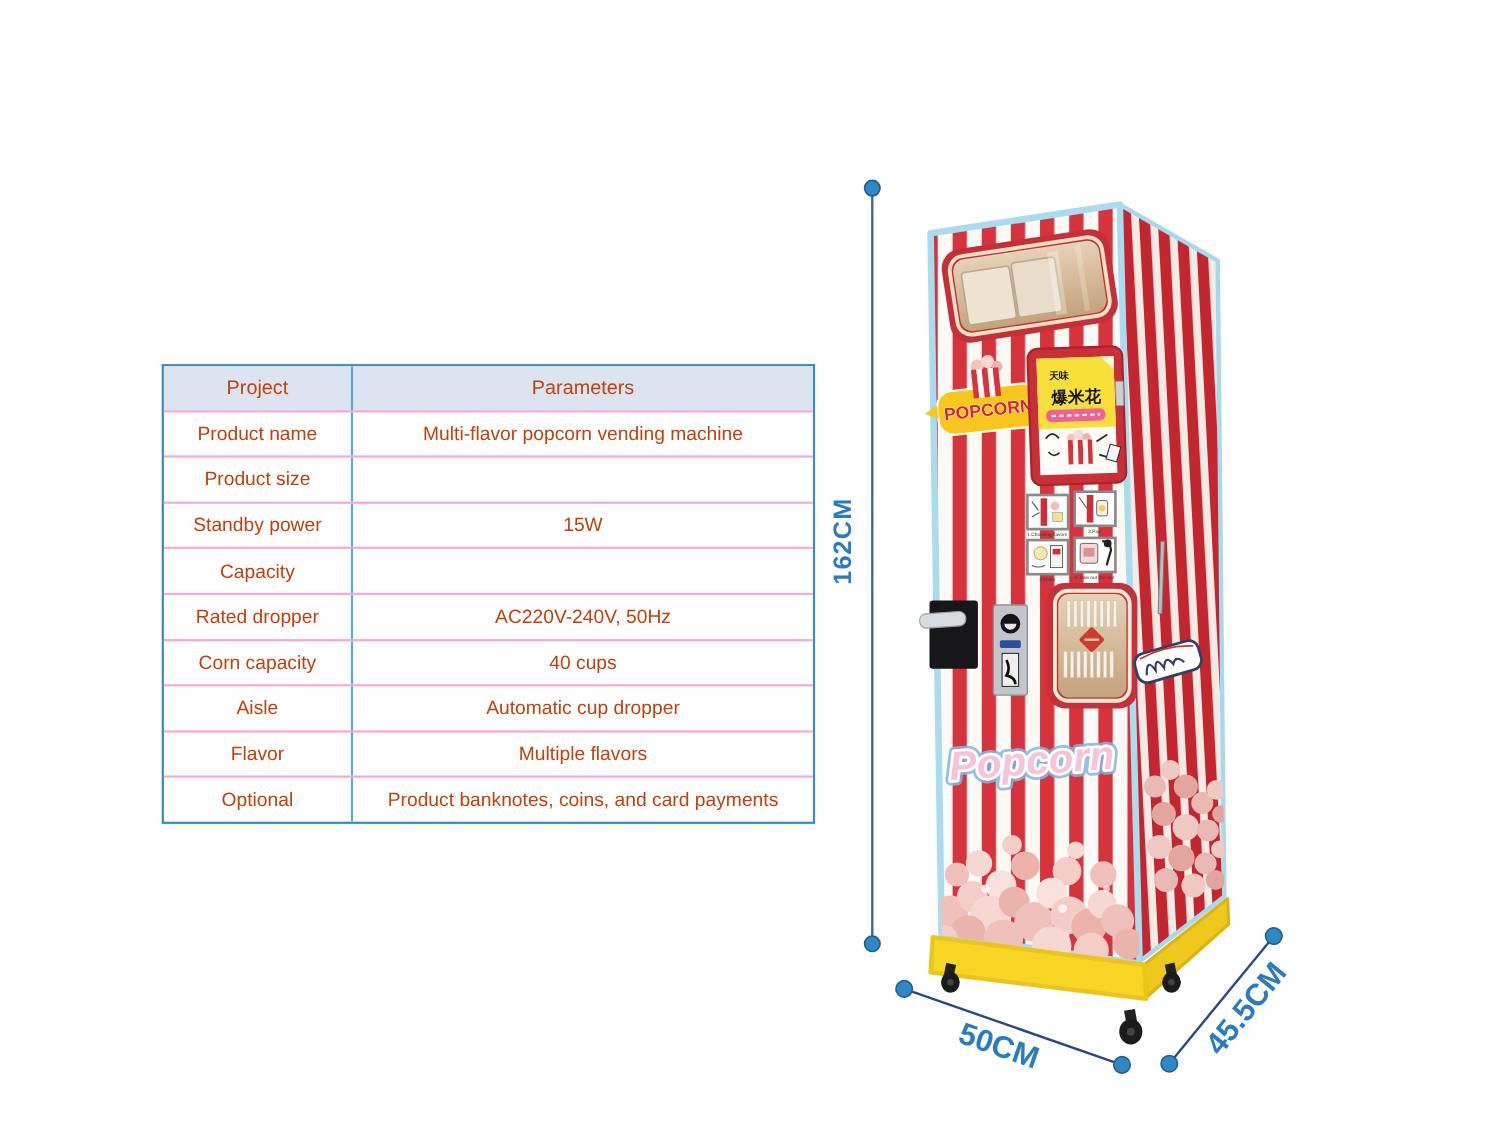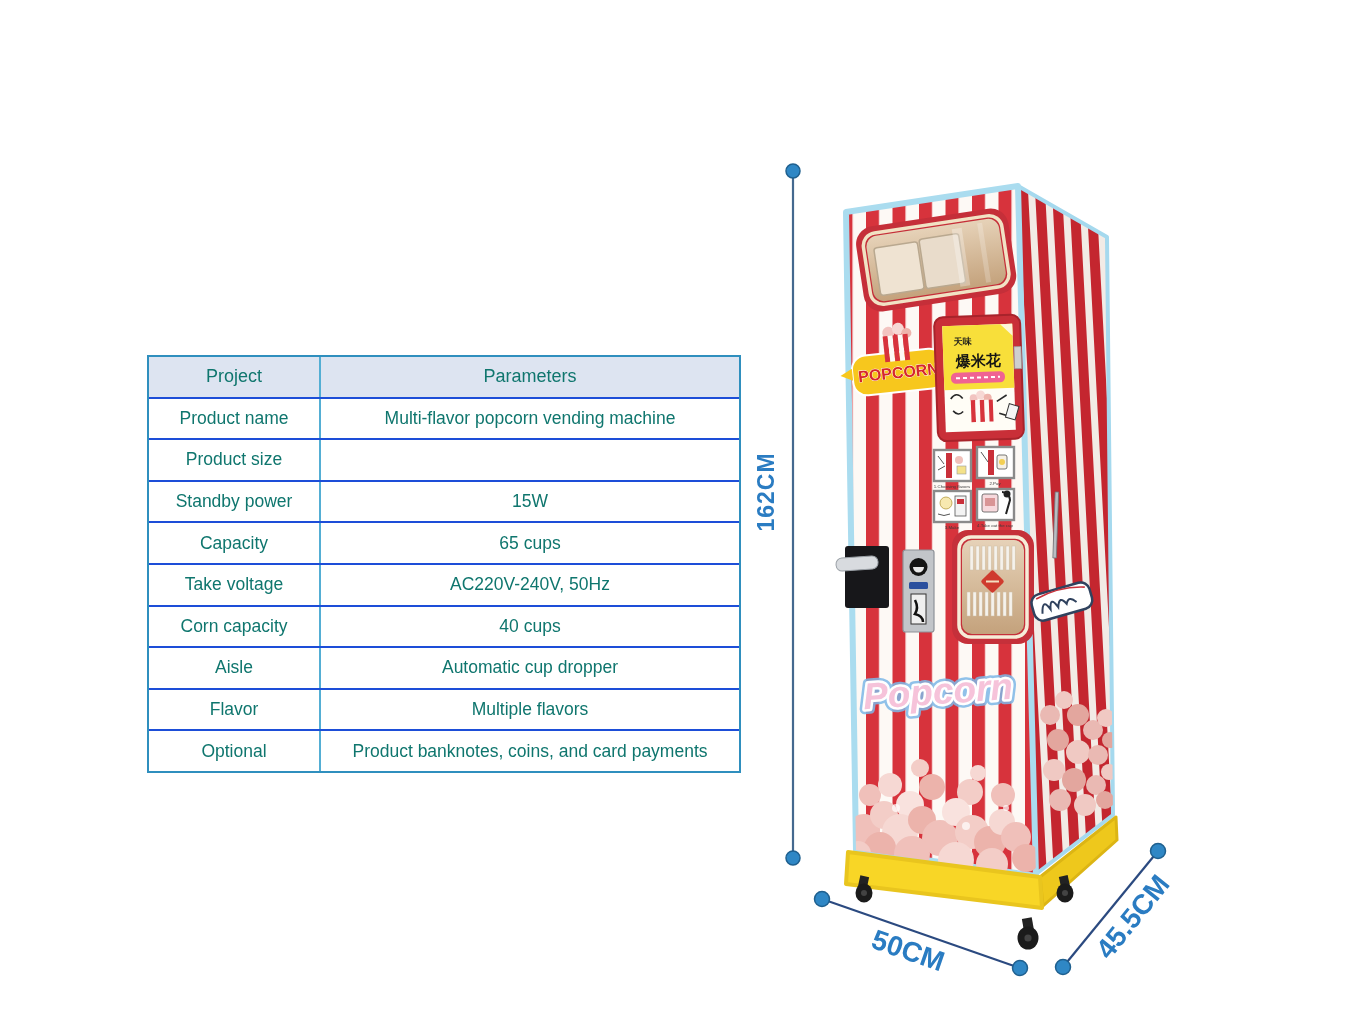--- a/index.html
+++ b/index.html
@@ -1,22 +1,22 @@
 <!DOCTYPE html>
 <html><head>
 <meta charset="utf-8">
 <style>
   html,body{margin:0;padding:0;background:#ffffff;}
   .stage{position:relative;width:1368px;height:1024px;background:#ffffff;overflow:hidden;
          font-family:"Liberation Sans", sans-serif;}
 
   
   .spec-table{position:absolute;left:147px;top:331px;width:590px;
-              border:2px solid #2f8fbe;background:#ffffff;color:#0f766e;margin-top:24px;}
-  .tr{display:flex;height:39.6px;border-top:2px solid #1d4ed8;}
+              border:2px solid #2f8fbe;background:#ffffff;color:#c2410c;}
+  .tr{display:flex;height:39.6px;border-top:2px solid #f9a8d4;}
   .tr:first-child{border-top:none;}
   .td{display:flex;align-items:center;justify-content:center;text-align:center;
       font-size:17.5px;line-height:1.1;}
   .c1{width:170px;border-right:2px solid #53aed4;}
   .c2{flex:1;padding:0 6px;}
   .th-row{background:#dde4f1;}
   .th-row .td{font-size:18px;}
 
   
   .machine-svg{position:absolute;left:760px;top:140px;width:420px;height:880px;}
@@ -47,24 +47,23 @@
     </div>
     <div class="tr">
       <div class="td c1">Product size</div>
     </div>
     <div class="tr">
       <div class="td c1">Standby power</div>
       <div class="td c2">15W</div>
     </div>
     <div class="tr">
       <div class="td c1">Capacity</div>
-      <div class="td c2">65 cups</div>
-    </div>
-    <div class="tr">
-      <div class="td c1">Take voltage</div>
+    </div>
+    <div class="tr">
+      <div class="td c1">Rated dropper</div>
       <div class="td c2">AC220V-240V, 50Hz</div>
     </div>
     <div class="tr">
       <div class="td c1">Corn capacity</div>
       <div class="td c2">40 cups</div>
     </div>
     <div class="tr">
       <div class="td c1">Aisle</div>
       <div class="td c2">Automatic cup dropper</div>
     </div>

